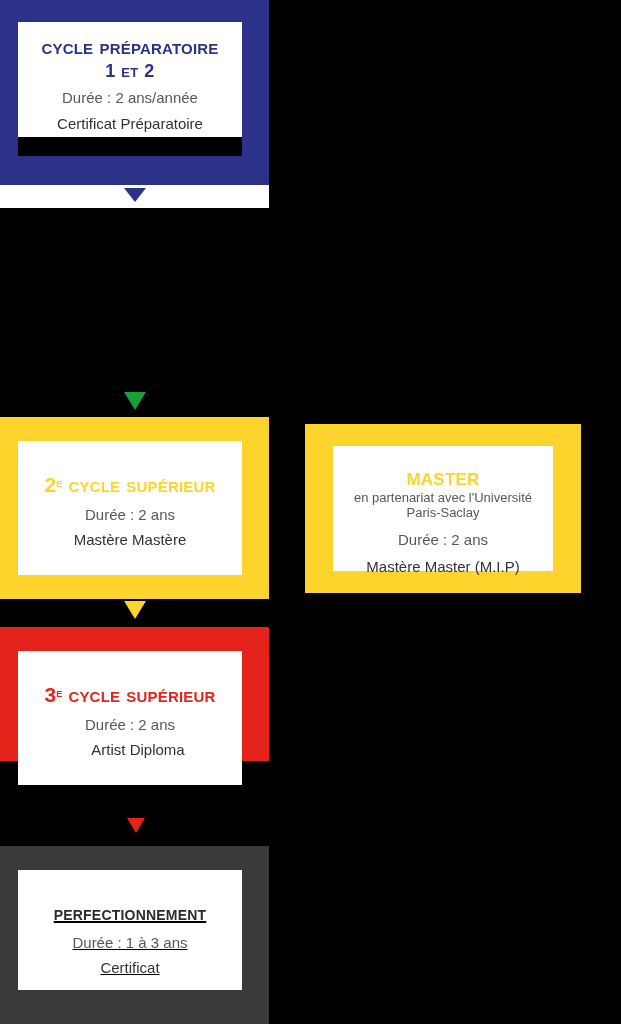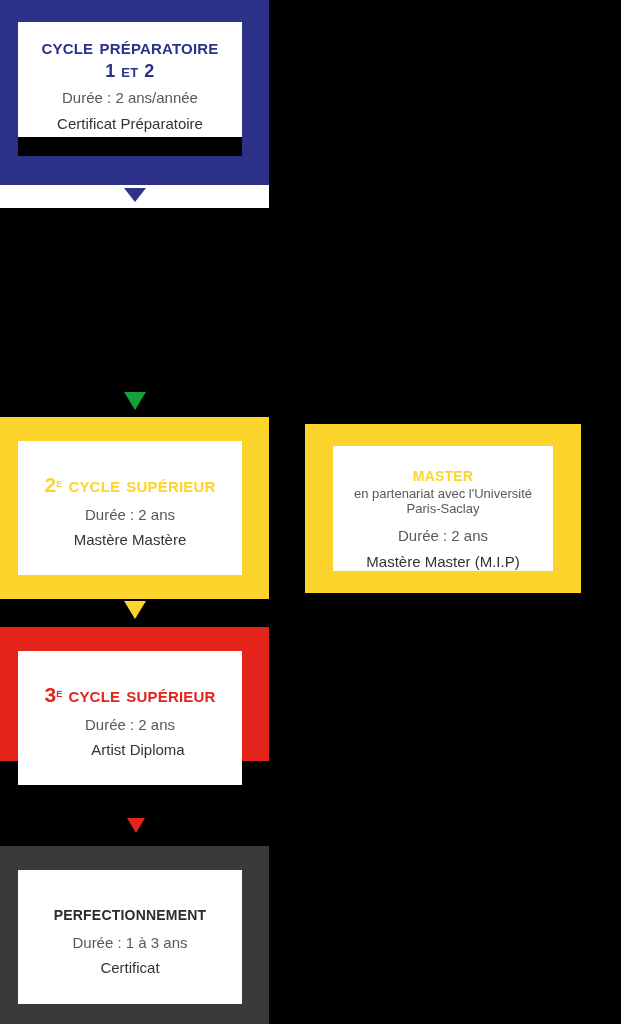--- a/index.html
+++ b/index.html
@@ -113,34 +113,34 @@
   #stage-c3        { top: 627px; width: 269px; height: 134px; background: #e4231b; }
   #inner-c3        { left: 18px; top: 24px; width: 224px; height: 134px; }
 
   #band-4          { top: 810px; width: 269px; height: 36px; background: #000000; }
   #arrow-4         { left: 127px; top: 818px;
                      border-left: 9px solid transparent;
                      border-right: 9px solid transparent;
                      border-top: 15px solid #e4231b; }
 
   #stage-perf      { top: 846px; width: 269px; height: 178px; background: #3a3a3a; }
-  #inner-perf      { left: 18px; top: 24px; width: 224px; height: 134px; }
+  #inner-perf      { left: 18px; top: 24px; width: 224px; height: 120px; text-decoration: underline; }
 
   
   #stage-master    { left: 305px; top: 424px; width: 276px; height: 169px; background: #fdd42c; }
   #inner-master    { left: 28px; top: 22px; width: 220px; height: 125px; }
 
   
   .t-prep   { font-size: 21.5px; color: #2b3288; }
   .t-prep2  { font-size: 18px; color: #2b3288; letter-spacing: 0.5px; }
   .t-c1     { font-size: 21px; color: #16a03a; }
   .t-c2     { font-size: 21px; color: #fdd42c; }
   .t-c3     { font-size: 21px; color: #e4231b; }
   .t-perf   { font-size: 20px; color: #2b2b2b; }
-  .t-master { font-size: 20px; color: #fdd42c; }
+  .t-master { font-size: 24px; color: #fdd42c; }
 
   .size-sub     { font-size: 15px; }
   .size-dip     { font-size: 15px; }
   .size-partner { font-size: 13px; }
 
   .sup {
     font-size: 0.62em;
     vertical-align: baseline;
     position: relative;
     top: -0.42em;

